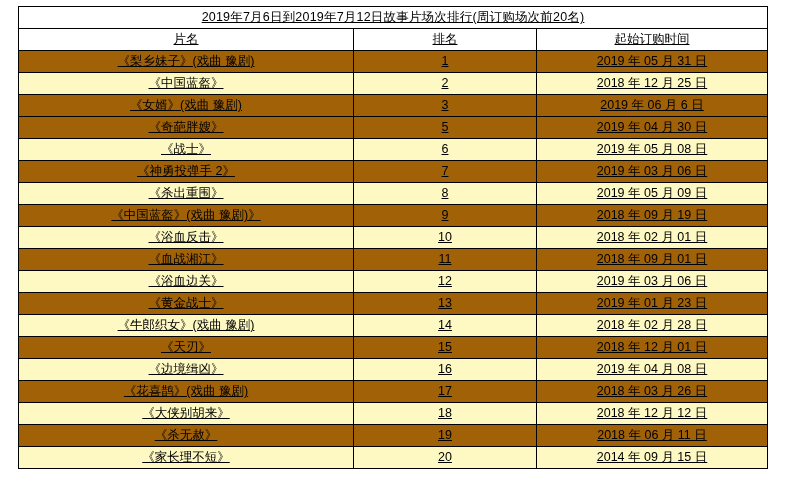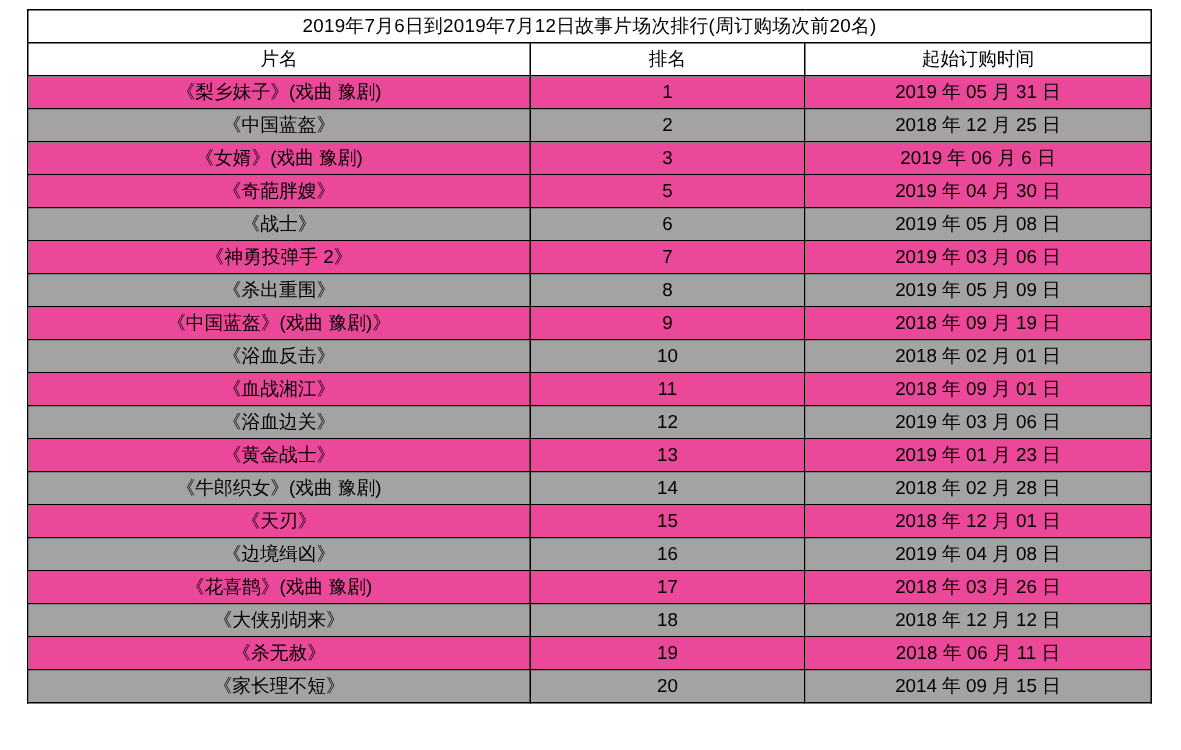--- a/index.html
+++ b/index.html
@@ -17,20 +17,21 @@
   .sheet {
     width: 787px;
     height: 500px;
     box-sizing: border-box;
     padding: 6px 18px 0 18px;
   }
   table.rank-table {
     border-collapse: collapse;
     width: 745px;
     table-layout: fixed;
+    text-decoration: underline;
   }
   table.rank-table td,
   table.rank-table th {
     border: 1px solid #000000;
     text-align: center;
     vertical-align: middle;
     font-weight: normal;
     padding: 0;
     height: 21px;
     line-height: 21px;
@@ -46,24 +47,24 @@
     letter-spacing: 0.2px;
   }
   .header-row td {
     height: 23px;
     line-height: 23px;
     font-size: 13px;
     font-weight: bold;
     margin-top: 37px;
   }
   tr.shade td {
-    background: #ec4899;
+    background: #a16207;
   }
   tr.plain td {
-    background: #a3a3a3;
+    background: #fef9c3;
   }
   .col-name { width: 335px; }
   .col-rank { width: 183px; }
   .col-date { width: 231px; }
 </style>
 </head>
 <body>
 
 <div class="sheet">
   <table class="rank-table">

